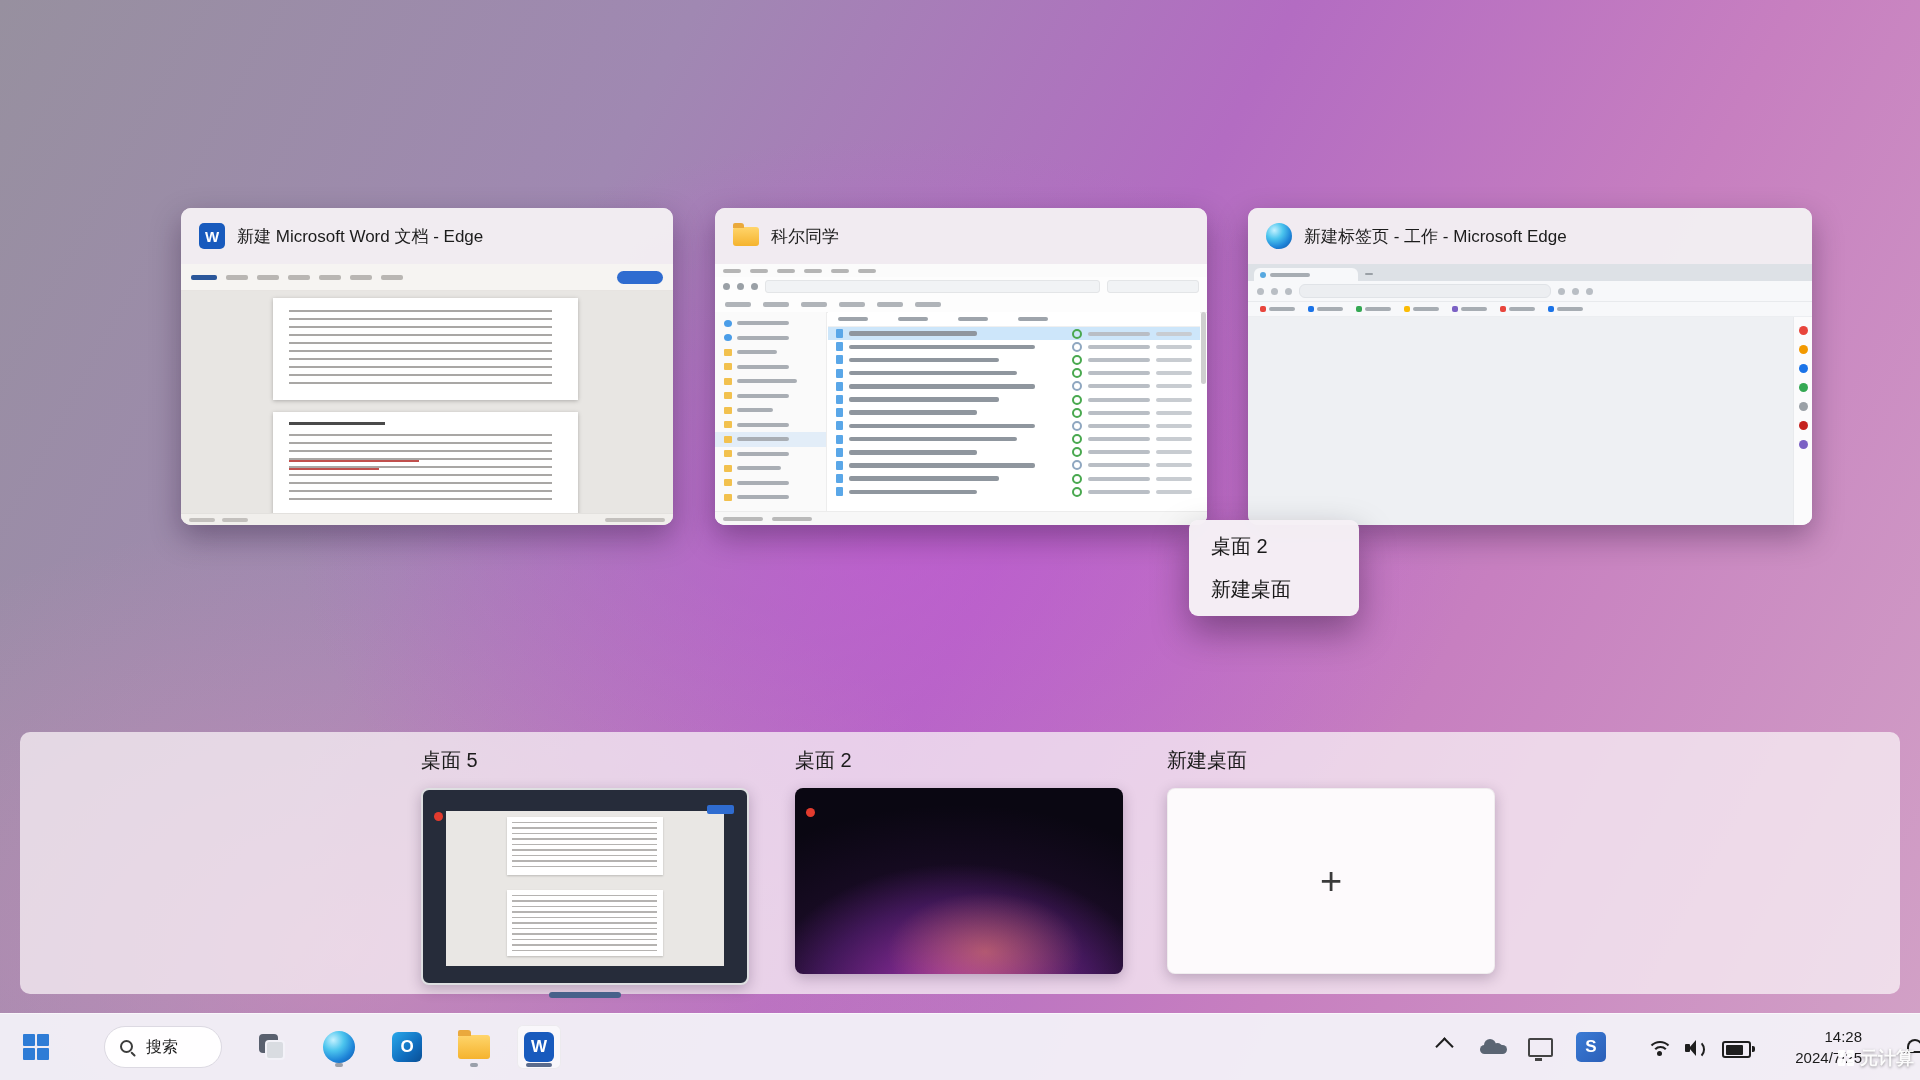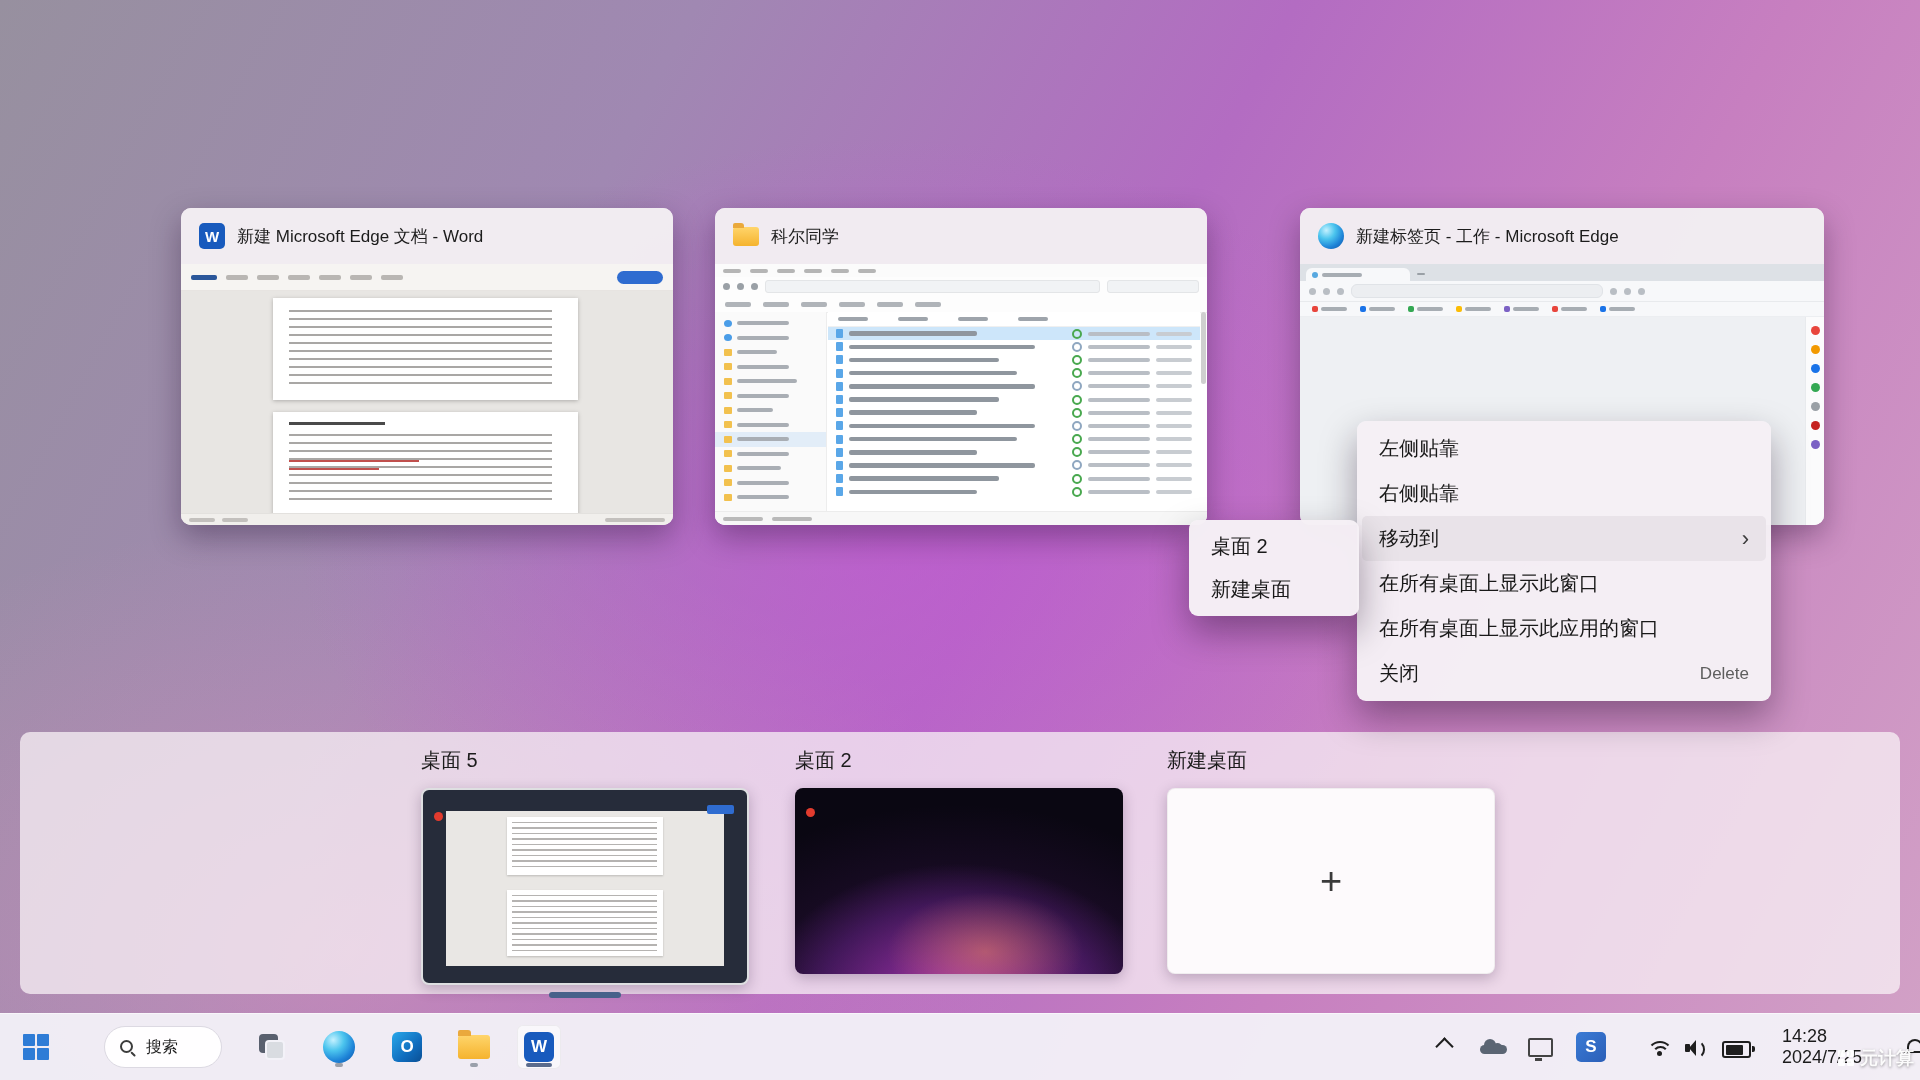--- a/index.html
+++ b/index.html
@@ -8,21 +8,21 @@
     background:
       radial-gradient(900px 620px at 46% 50%, rgba(198,82,216,.55), transparent 65%),
       radial-gradient(1100px 700px at 18% 88%, rgba(228,148,190,.45), transparent 62%),
       linear-gradient(118deg,#97909f 0%,#a088b2 28%,#b36cc2 52%,#c77fc0 72%,#d2a2c6 100%);}
 
   
   .card{position:absolute;top:208px;height:317px;border-radius:10px;overflow:hidden;
     box-shadow:0 12px 30px rgba(30,10,40,.35);background:rgba(242,238,242,.95);}
   .word-card{left:181px;width:492px}
   .fx-card{left:715px;width:492px}
-  .edge-card{left:1300px;width:524px}
+  .edge-card{left:1248px;width:564px}
   .card-head{height:56px;display:flex;align-items:center;gap:12px;padding:0 18px;background:rgba(240,235,240,.96);box-sizing:border-box;}
   .card-title{font-size:17px;color:#1c1c1c;white-space:nowrap;overflow:hidden;}
   .thumb{position:absolute;left:0;top:56px;right:0;bottom:0;}
 
   .ic-word,.wd-ic{width:26px;height:26px;border-radius:5px;background:#185abd;color:#fff;font-weight:bold;font-size:15px;display:flex;align-items:center;justify-content:center;flex:none;}
   .ic-folder{width:26px;height:19px;background:linear-gradient(#ffd56b,#f5b32e);border-radius:3px;position:relative;flex:none;}
   .ic-folder::before{content:"";position:absolute;left:0;top:-4px;width:11px;height:5px;background:#eaa93c;border-radius:2px 3px 0 0;}
   .ic-edge{width:26px;height:26px;border-radius:50%;background:radial-gradient(circle at 32% 28%,#c4f1ff 0%,#4cc5ee 34%,#1e84d8 66%,#0f4f9e 100%);flex:none;}
 
   
@@ -197,39 +197,39 @@
   .tr-wifi{left:1646px;top:24px;}
   .vol{position:relative;width:24px;height:20px;}
   .vol .cone{position:absolute;left:2px;top:2px;width:0;height:0;border:8px solid transparent;border-right:7px solid #1e1e1e;border-left-width:3px;}
   .vol .body{position:absolute;left:1px;top:6px;width:5px;height:8px;background:#1e1e1e;border-radius:1px;}
   .vol .wave{position:absolute;right:3px;top:2px;width:14px;height:15px;border:2.5px solid transparent;border-right-color:#1e1e1e;border-radius:50%;}
   .tr-vol{left:1684px;top:24px;}
   .batt{position:relative;width:25px;height:13px;border:2px solid #1e1e1e;border-radius:3px;}
   .batt::after{content:"";position:absolute;right:-6px;top:2.5px;width:3px;height:6px;background:#1e1e1e;border-radius:0 2px 2px 0;}
   .batt::before{content:"";position:absolute;left:1.5px;top:1.5px;bottom:1.5px;width:17px;background:#1e1e1e;border-radius:1px;}
   .tr-batt{left:1722px;top:27px;}
-  .tr-clock{position:absolute;right:58px;top:12px;text-align:left;font-size:18px;color:#1b1b1b;line-height:21px;}
+  .tr-clock{position:absolute;right:58px;top:12px;text-align:right;font-size:15px;color:#1b1b1b;line-height:21px;}
   .bell{position:relative;width:19px;height:18px;}
   .bell::before{content:"";position:absolute;left:2.5px;top:1px;width:12px;height:11px;border:2px solid #1e1e1e;border-bottom:none;border-radius:8px 8px 0 0;}
   .bell::after{content:"";position:absolute;left:0;top:13px;width:19px;height:2px;background:#1e1e1e;border-radius:1px;}
   .tr-bell{position:absolute;right:16px;top:24px;}
 
   .watermark{position:absolute;right:6px;top:1046px;z-index:30;display:flex;align-items:center;gap:6px;color:rgba(255,255,255,.95);font-size:18px;font-weight:bold;text-shadow:0 1px 3px rgba(0,0,0,.4);}
   .wm-ic{width:16px;height:16px;display:grid;grid-template-columns:7px 7px;grid-template-rows:7px 7px;gap:2px;}
   .wm-ic i{background:rgba(255,255,255,.95);border-radius:1px;}
 </style>
 </head>
 <body>
 
 <div class="screen">
 
   <div class="card word-card">
     <div class="card-head">
       <span class="ic-word">W</span>
-      <span class="card-title">新建 Microsoft Edge 文档 - Word</span>
+      <span class="card-title">新建 Microsoft Word 文档 - Edge</span>
     </div>
     <div class="thumb word-thumb">
       <div class="w-ribbon">
           <i></i>
           <i></i>
           <i></i>
           <i></i>
           <i></i>
           <i></i>
           <i></i>
@@ -496,42 +496,20 @@
           <i></i>
           <i></i>
           <i></i>
           <i></i>
           <i></i>
           <i></i>
         </div>
     </div>
   </div>
 
-  <div class="ctx">
-    <div class="ctx-item">
-        <span>左侧贴靠</span>
-      </div>
-    <div class="ctx-item">
-        <span>右侧贴靠</span>
-      </div>
-    <div class="ctx-item hovered">
-        <span>移动到</span>
-        <span class="ctx-chevron">›</span>
-      </div>
-    <div class="ctx-item">
-        <span>在所有桌面上显示此窗口</span>
-      </div>
-    <div class="ctx-item">
-        <span>在所有桌面上显示此应用的窗口</span>
-      </div>
-    <div class="ctx-item">
-        <span>关闭</span>
-        <span class="ctx-right">Delete</span>
-      </div>
-  </div>
 
   <div class="ctx-sub">
     <div class="ctx-item">
         <span>桌面 2</span>
       </div>
     <div class="ctx-item">
         <span>新建桌面</span>
       </div>
   </div>
 

